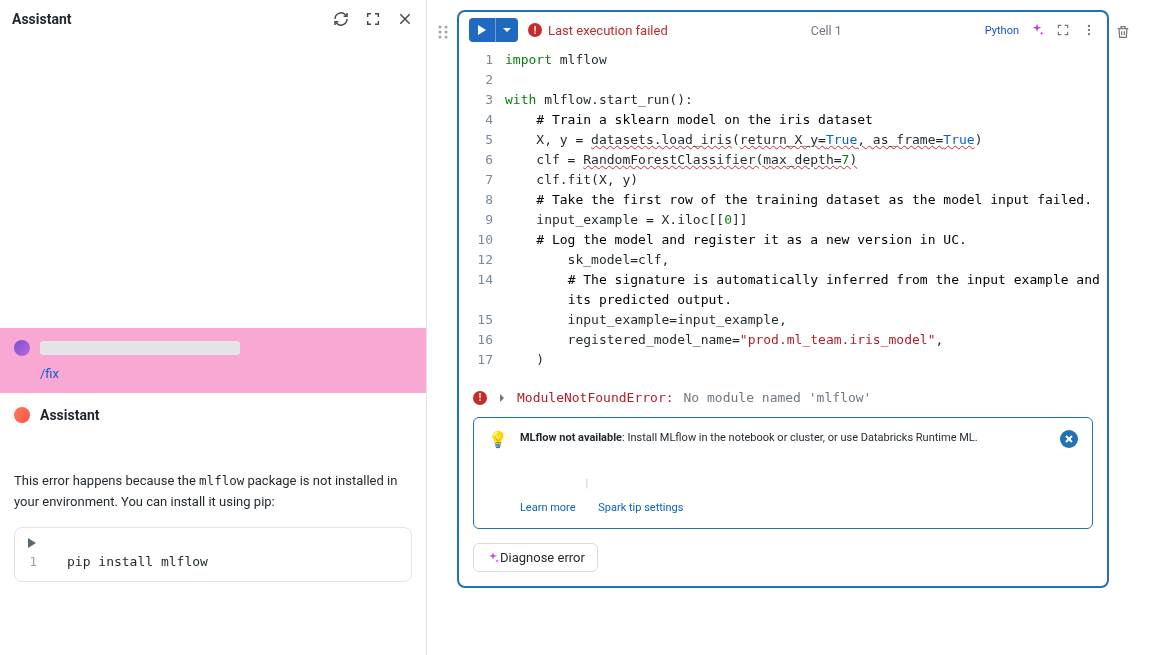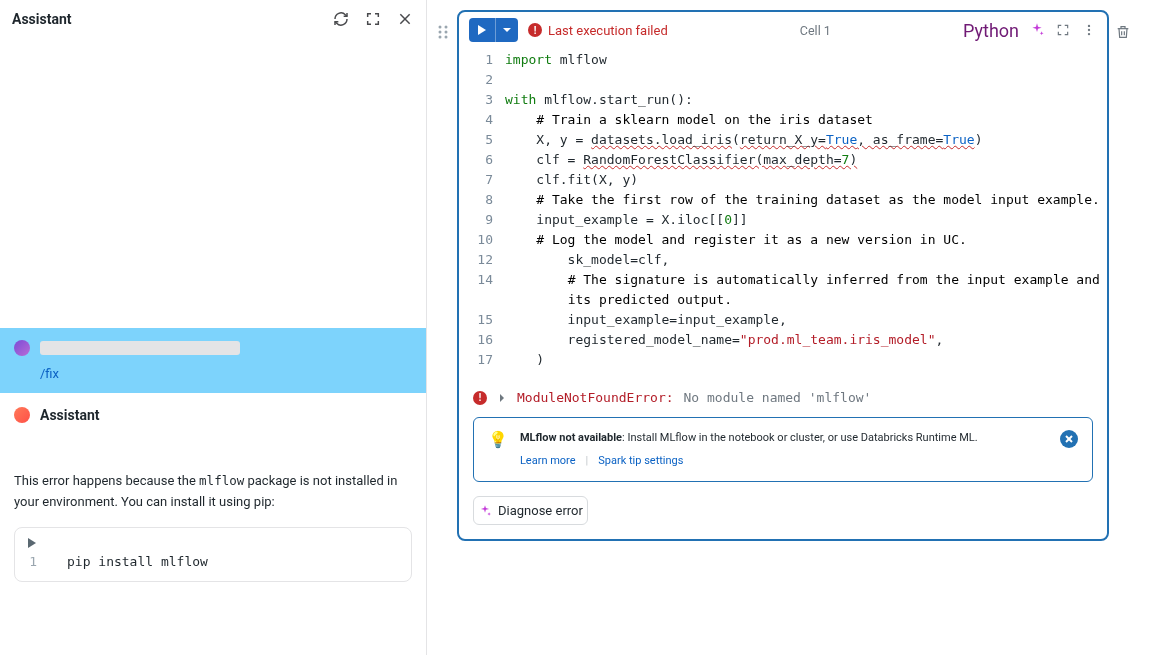--- a/index.html
+++ b/index.html
@@ -4,21 +4,21 @@
 <style>
 * { box-sizing: border-box; margin: 0; padding: 0; }
 body { font-family: -apple-system, BlinkMacSystemFont, "Segoe UI", Roboto, sans-serif; font-size: 13px; color: #1f272d; background: #fff; width: 1149px; height: 655px; overflow: hidden; display: flex; }
 .sidebar { width: 427px; border-right: 1px solid #e4e4e6; display: flex; flex-direction: column; }
 .sidebar-header { display: flex; align-items: center; justify-content: space-between; padding: 10px 12px; }
 .sidebar-title { font-weight: 700; font-size: 14px; }
 .sidebar-actions { display: flex; gap: 14px; align-items: center; }
 .icon-btn { width: 18px; height: 18px; display: flex; align-items: center; justify-content: center; cursor: pointer; color: #494a4d; }
 .sidebar-body { flex: 1; overflow: auto; }
 .spacer-big { height: 290px; }
-.user-block { background: #7dd3fc; padding: 12px 14px; }
+.user-block { background: #f9a8d4; padding: 12px 14px; }
 .user-row { display: flex; align-items: center; gap: 10px; margin-bottom: 10px; }
 .avatar-user { width: 16px; height: 16px; border-radius: 50%; background: linear-gradient(135deg,#7a4cd6,#b96cd6); flex-shrink:0; }
 .user-bar { flex:1; height: 14px; background: #e4e4e6; border-radius: 3px; max-width: 200px; }
 .fix-cmd { color: #0b62c4; font-size: 13px; padding-left: 26px; }
 .assistant-block { padding: 14px 14px 20px; }
 .assistant-row { display: flex; align-items: center; gap: 10px; margin-bottom: 12px; }
 .avatar-assistant { width: 16px; height: 16px; border-radius: 50%; background: linear-gradient(135deg,#ff7a59,#ff5047); flex-shrink:0; }
 .assistant-name { font-weight: 700; font-size: 14px; }
 .assistant-text { font-size: 13px; line-height: 1.6; margin-bottom: 14px; margin-top: 48px; }
 .assistant-text code { font-family: "SF Mono", Menlo, Consolas, monospace; font-size: 12.5px; }
@@ -32,21 +32,21 @@
 .drag-handle { width: 14px; padding-top: 14px; color: #9aa6af; cursor: grab; }
 .cell { flex:1; border: 2px solid #2271b3; border-radius: 8px; background: #fff; }
 .cell-toolbar { display:flex; align-items:center; padding: 6px 10px; gap: 10px; }
 .run-btn { display:flex; align-items:center; background:#1f69c1; color:#fff; border-radius:4px; height:24px; }
 .run-btn .play { padding: 0 8px; display:flex; align-items:center; }
 .run-btn .chev { padding: 0 6px; border-left: 1px solid rgba(255,255,255,.35); display:flex; align-items:center; height:100%; }
 .exec-status { display:flex; align-items:center; gap:6px; color:#c62b2b; font-size:13px; }
 .exec-status .dot { width:14px; height:14px; border-radius:50%; background:#c62b2b; color:#fff; display:flex; align-items:center; justify-content:center; font-size:10px; font-weight:700; }
 .toolbar-spacer { flex:1; }
 .cell-label { color:#6f7880; font-size:12.5px; }
-.lang-label { color:#701a75; font-size:18px; }
+.lang-label { color:#1d4ed8; font-size:11px; }
 .tb-icon { color:#6f7880; width:16px; height:16px; display:flex; align-items:center; justify-content:center; cursor:pointer; }
 .sparkle { color:#c43bd9; }
 .editor { padding: 2px 0 6px; }
 .code-row { display:flex; font-family: "SF Mono", Menlo, Consolas, monospace; font-size: 13px; line-height: 20px; }
 .gutter { width: 46px; text-align:right; color:#7a8a99; padding-right: 12px; user-select:none; }
 .code { flex:1; white-space: pre; color:#1f272d; }
 .kw { color:#107c10; }
 .kw2 { color:#0b62c4; }
 .str { color:#b31d28; }
 .num { color:#107c10; }
@@ -56,25 +56,25 @@
 .err-line { display:flex; align-items:center; gap:10px; font-family: "SF Mono", Menlo, Consolas, monospace; font-size:13px; margin: 6px 0 12px; }
 .err-line .dot { width:14px; height:14px; border-radius:50%; background:#c62b2b; color:#fff; display:flex; align-items:center; justify-content:center; font-size:10px; font-weight:700; }
 .err-line .chev { color:#6f7880; }
 .err-type { color:#b31d28; }
 .err-msg { color:#6f7880; }
 .info-box { border: 1.5px solid #2271b3; border-radius: 6px; padding: 12px 14px; display:flex; gap:12px; align-items:flex-start; position:relative; margin-bottom:14px; }
 .bulb { color:#f1b53d; font-size:16px; flex-shrink:0; }
 .info-body { flex:1; font-size:11px; line-height:1.5; }
 .info-title { font-weight:700; }
 .info-links { margin-top:6px; display:flex; align-items:center; gap:10px; }
-.info-links a { color:#0b62c4; text-decoration:none; cursor:pointer; }
+.info-links a { color:#0b62c4; text-decoration:none; cursor:pointer;margin-top:47px; }
 .info-links .sep { color:#c4c8cc; }
 .close-info { color:#2271b3; cursor:pointer; width:18px; height:18px; border-radius:50%; background:#2271b3; display:flex; align-items:center; justify-content:center; }
 .close-info svg { color:#fff; }
-.diag-btn { border:1px solid #d8dbde; border-radius:6px; padding:6px 4px; display:inline-flex; align-items:center; gap:6px; font-size:13px; cursor:pointer; background:#fff; }
+.diag-btn { border:1px solid #d8dbde; border-radius:6px; padding:6px 12px; display:inline-flex; align-items:center; font-size:13px; cursor:pointer; background:#fff; }
 .diag-btn .spark { color:#c43bd9; }
 .trash { padding-top:14px; color:#6f7880; cursor:pointer; }
 svg { display:block; }
 </style>
 </head>
 <body>
 
 <div class="sidebar">
   <div class="sidebar-header">
     <div class="sidebar-title">Assistant</div>
@@ -216,21 +216,21 @@
           <div class="code-row">
             <div class="gutter">6</div>
             <div class="code">    clf = <span class="err-underline">RandomForestClassifier(max_depth=<span class="num">7</span>)</span></div>
           </div>
           <div class="code-row">
             <div class="gutter">7</div>
             <div class="code">    clf.fit(X, y)</div>
           </div>
           <div class="code-row">
             <div class="gutter">8</div>
-            <div class="code">    <span class="cmt"># Take the first row of the training dataset as the model input example.</span></div>
+            <div class="code">    <span class="cmt"># Take the first row of the training dataset as the model input failed.</span></div>
           </div>
           <div class="code-row">
             <div class="gutter">9</div>
             <div class="code">    input_example = X.iloc[[<span class="num">0</span>]]</div>
           </div>
           <div class="code-row">
             <div class="gutter">10</div>
             <div class="code">    <span class="cmt"># Log the model and register it as a new version in UC.</span></div>
           </div>
           <div class="code-row">

